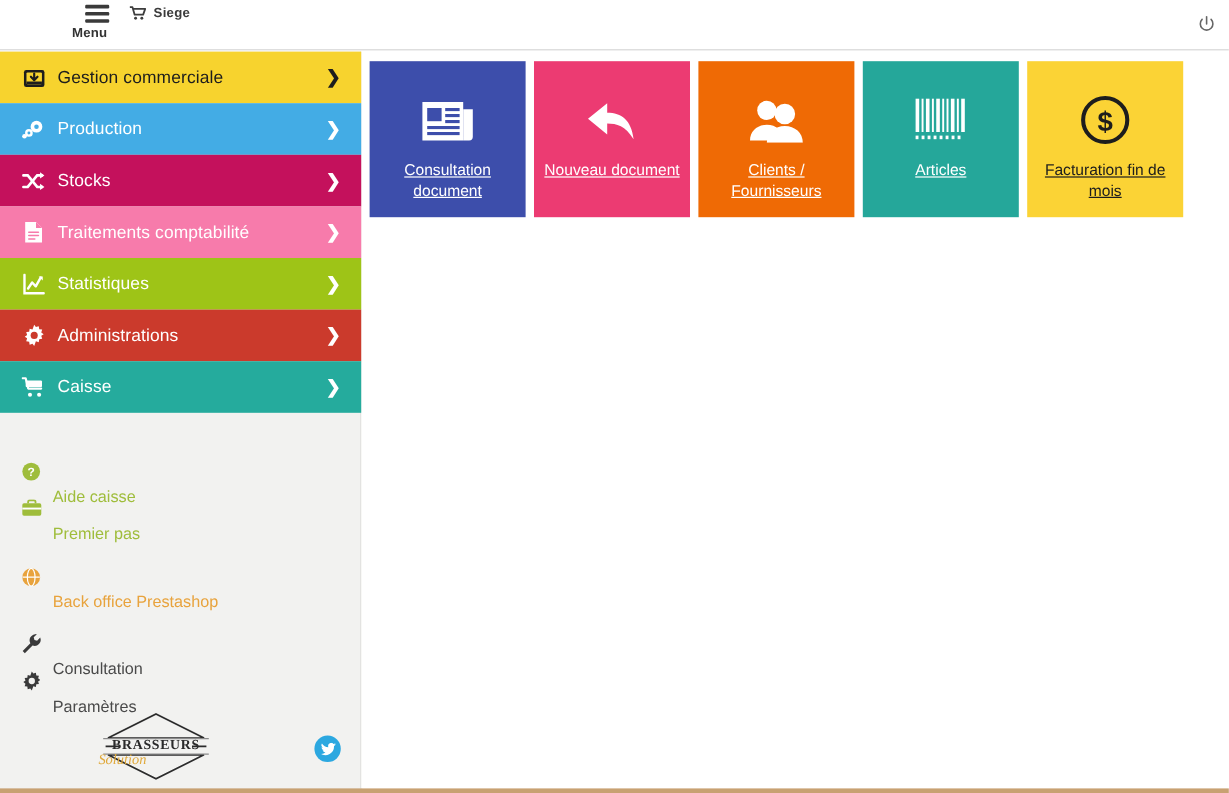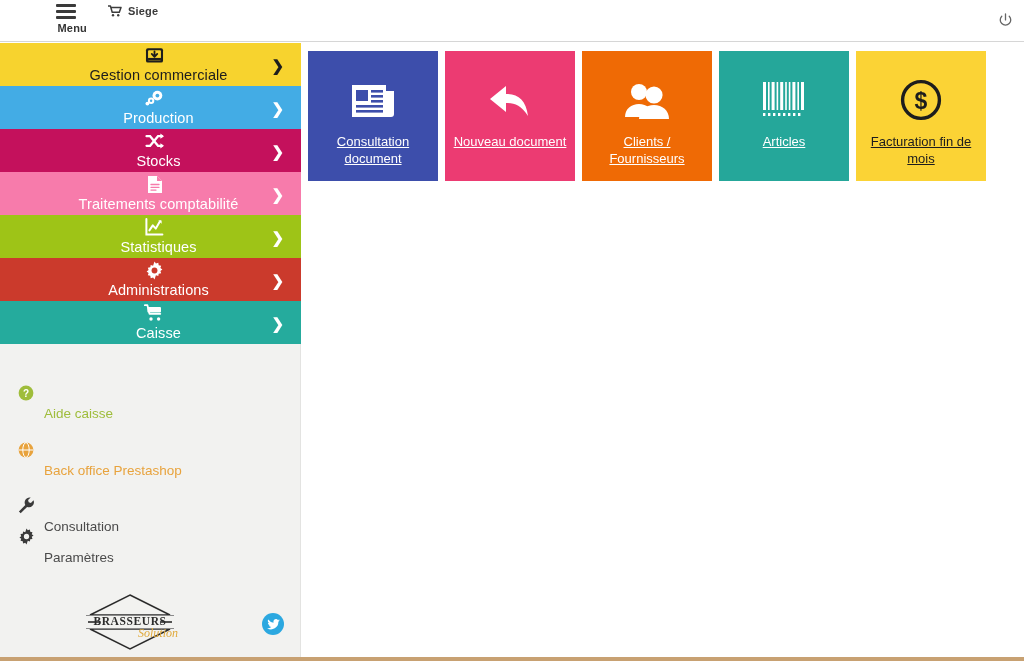--- a/index.html
+++ b/index.html
@@ -11,22 +11,22 @@
   }
 
   
   .header {
     position: absolute; top: 0; left: 0;
     width: 1024px; height: 42px;
     background: #ffffff;
     border-bottom: 1px solid #d6d6d6;
   }
   .menu-toggle {
-    position: absolute; left: 45px; top: 2px;
-    width: 42px; text-align: right;
+    position: absolute; left: 60px; top: 2px;
+    width: 42px; text-align: left;
     cursor: pointer;
   }
   .hamburger { width: 20px; margin: 2px auto 0; }
   .hamburger span {
     display: block; height: 3px; background: #3a3a3a;
     margin-bottom: 3px; border-radius: 1px;
   }
   .menu-label {
     font-size: 11px; font-weight: bold; color: #333;
     margin-top: 1px; letter-spacing: .2px;
@@ -66,21 +66,20 @@
     border-right: 1px solid #e3e3e1;
   }
   .nav-list { width: 301px; }
   .nav-item {
     position: relative;
     height: 43px;
     display: flex; align-items: center;
     padding-left: 16px;
     cursor: pointer;
     color: #ffffff;
-    flex-direction: column;
   }
   .nav-item .nav-icon {
     width: 24px; height: 22px;
     display: inline-flex; align-items: center; justify-content: center;
     margin-right: 8px;
     flex: 0 0 24px;
   }
   .nav-item .nav-label {
     font-size: 14.5px;
     letter-spacing: .1px;
@@ -125,21 +124,21 @@
   }
   .brand-name {
     position: absolute; top: 24px; left: 0; width: 96px;
     text-align: center;
     font-family: "Liberation Serif", serif;
     font-size: 11.5px; font-weight: bold; letter-spacing: .6px;
     color: #2b2b2b;
   }
   .brand-sub {
     position: absolute; top: 35px; left: 0; width: 96px;
-    text-align: right;
+    text-align: left;
     font-family: "Liberation Serif", serif;
     font-style: italic;
     font-size: 12px;
     color: #e0a93a;
   }
   .twitter-btn {
     position: absolute; left: 262px; top: 22px;
     width: 22px; height: 22px; border-radius: 50%;
     background: #2ca8e0;
     display: flex; align-items: center; justify-content: center;
@@ -331,20 +330,30 @@
     <div class="sub-link sub-green">
       <span class="sub-icon">
         <svg width="16" height="16" viewBox="0 0 16 16">
           <circle cx="8" cy="8" r="7.4" fill="#9fbd3b"></circle>
           <text x="8" y="11.6" font-family="Liberation Sans, sans-serif" font-size="10" font-weight="bold" fill="#ffffff" text-anchor="middle">?</text>
         </svg>
       </span>
       <span class="sub-label">Aide caisse</span>
     </div>
 
+    <div class="sub-link sub-green">
+      <span class="sub-icon">
+        <svg width="17" height="15" viewBox="0 0 17 15">
+          <rect x="0.6" y="3.4" width="15.8" height="10.4" rx="1.4" fill="#9fbd3b"></rect>
+          <path d="M5.4 3.4V2.2a1.3 1.3 0 0 1 1.3-1.3h3.6a1.3 1.3 0 0 1 1.3 1.3v1.2" stroke="#9fbd3b" stroke-width="1.5" fill="none"></path>
+          <rect x="0.6" y="7" width="15.8" height="1.6" fill="#ffffff"></rect>
+        </svg>
+      </span>
+      <span class="sub-label">Premier pas</span>
+    </div>
 
     <div class="gap-lg"></div>
 
     <div class="sub-link sub-orange">
       <span class="sub-icon">
         <svg width="16" height="16" viewBox="0 0 16 16">
           <circle cx="8" cy="8" r="7.4" fill="#e8a33d"></circle>
           <ellipse cx="8" cy="8" rx="3.2" ry="7.4" fill="none" stroke="#ffffff" stroke-width="1"></ellipse>
           <line x1="0.8" y1="8" x2="15.2" y2="8" stroke="#ffffff" stroke-width="1"></line>
         </svg>

